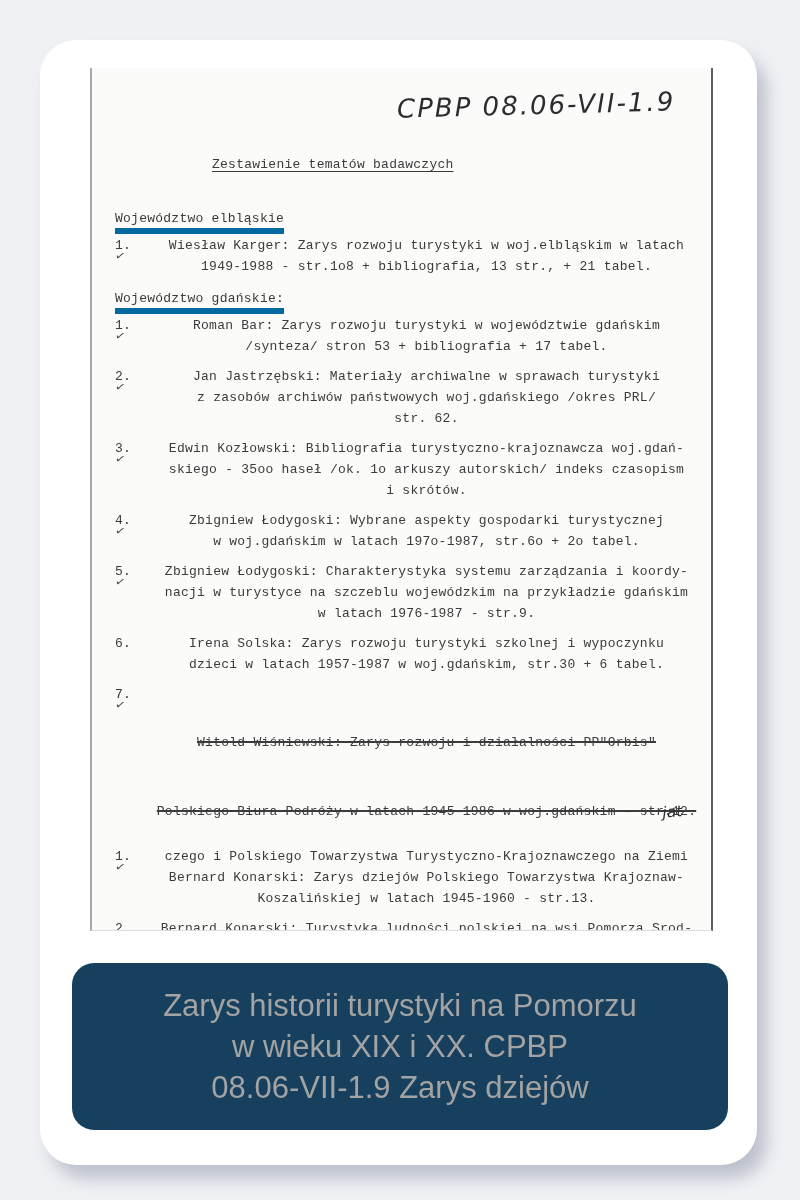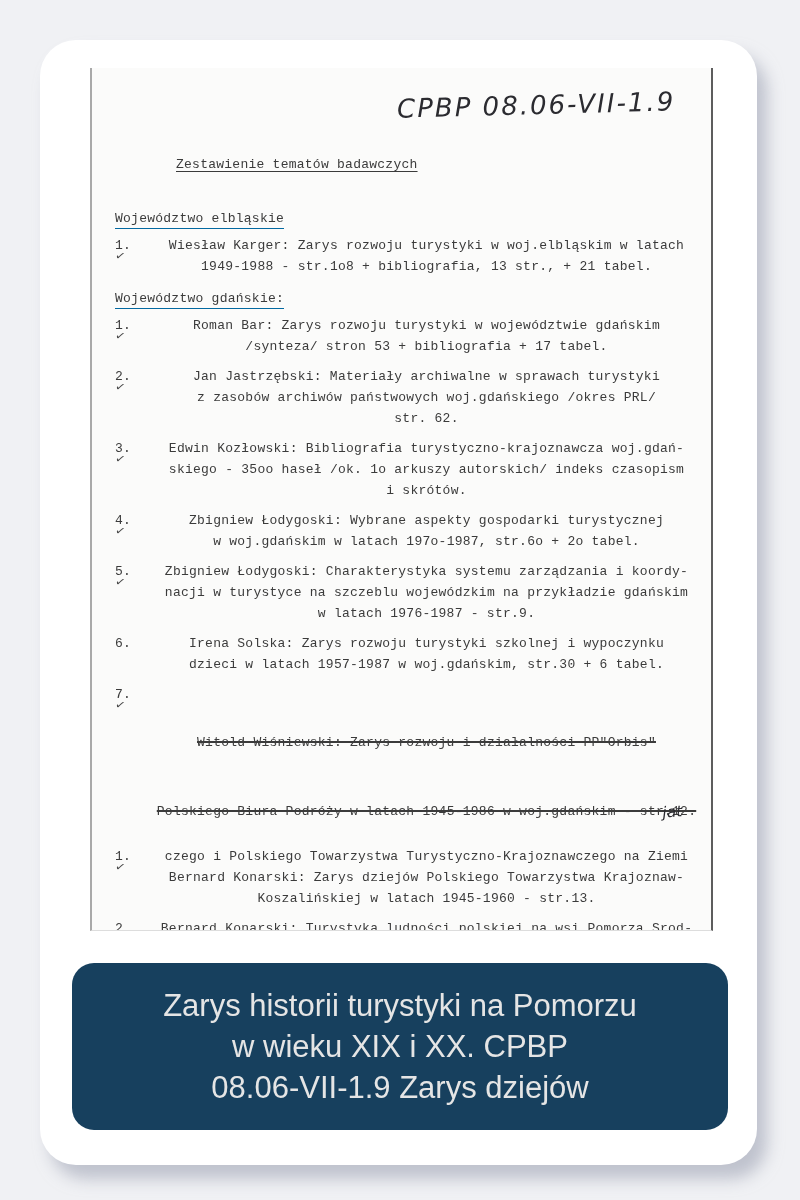--- a/index.html
+++ b/index.html
@@ -36,33 +36,33 @@
     position:absolute;
     top:22px;right:36px;
     font-family:"DejaVu Sans",sans-serif;
     font-style:italic;
     font-size:26px;
     letter-spacing:2px;
     color:#2b2b30;
     transform:rotate(-1.5deg);
   }
   .doc-title{
-    margin:88px 0 24px 84px;
+    margin:88px 0 24px 120px;
     display:inline-block;
     text-decoration:underline;
     text-underline-offset:3px;
   }
   .title-row{line-height:17px;}
   .section{margin-top:10px;}
   .sec-header{
     margin:14px 0 9px 23px;
     display:block;
   }
   .sec-header span{
-    border-bottom:1px solid #0369a1;
+    border-bottom:6px solid #0369a1;
     padding-bottom:2px;
   }
   .item{
     display:flex;
     margin:0 0 9px 23px;
   }
   .num{
     position:relative;
     width:27px;
     flex:0 0 27px;
@@ -94,21 +94,21 @@
   .caption{
     position:absolute;
     left:32px;top:923px;
     width:656px;height:167px;
     background:#17405e;
     border-radius:22px;
     display:flex;
     flex-direction:column;
     justify-content:center;
     align-items:center;
-    color:#e5e5e5;
+    color:#a3a3a3;
     font-size:31px;
     line-height:41px;
     text-align:center;
   }
 </style>
 </head>
 <body>
 
 <div class="card">
 

